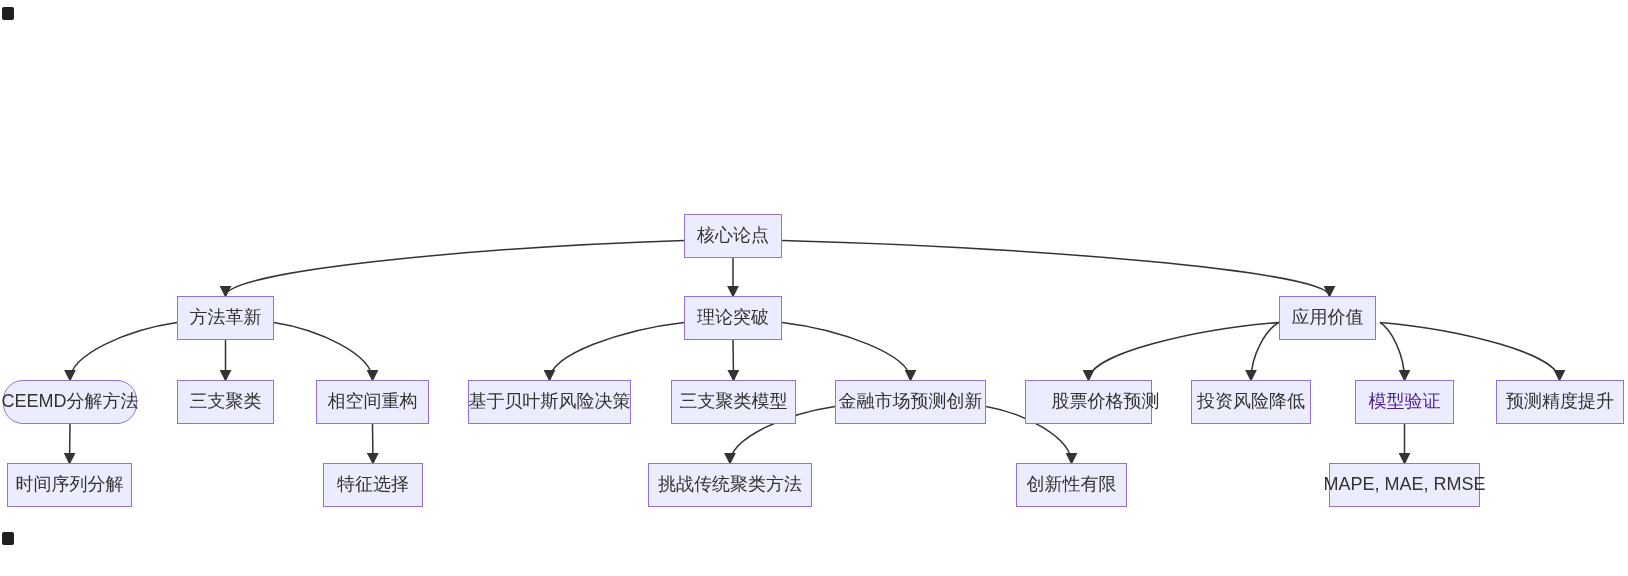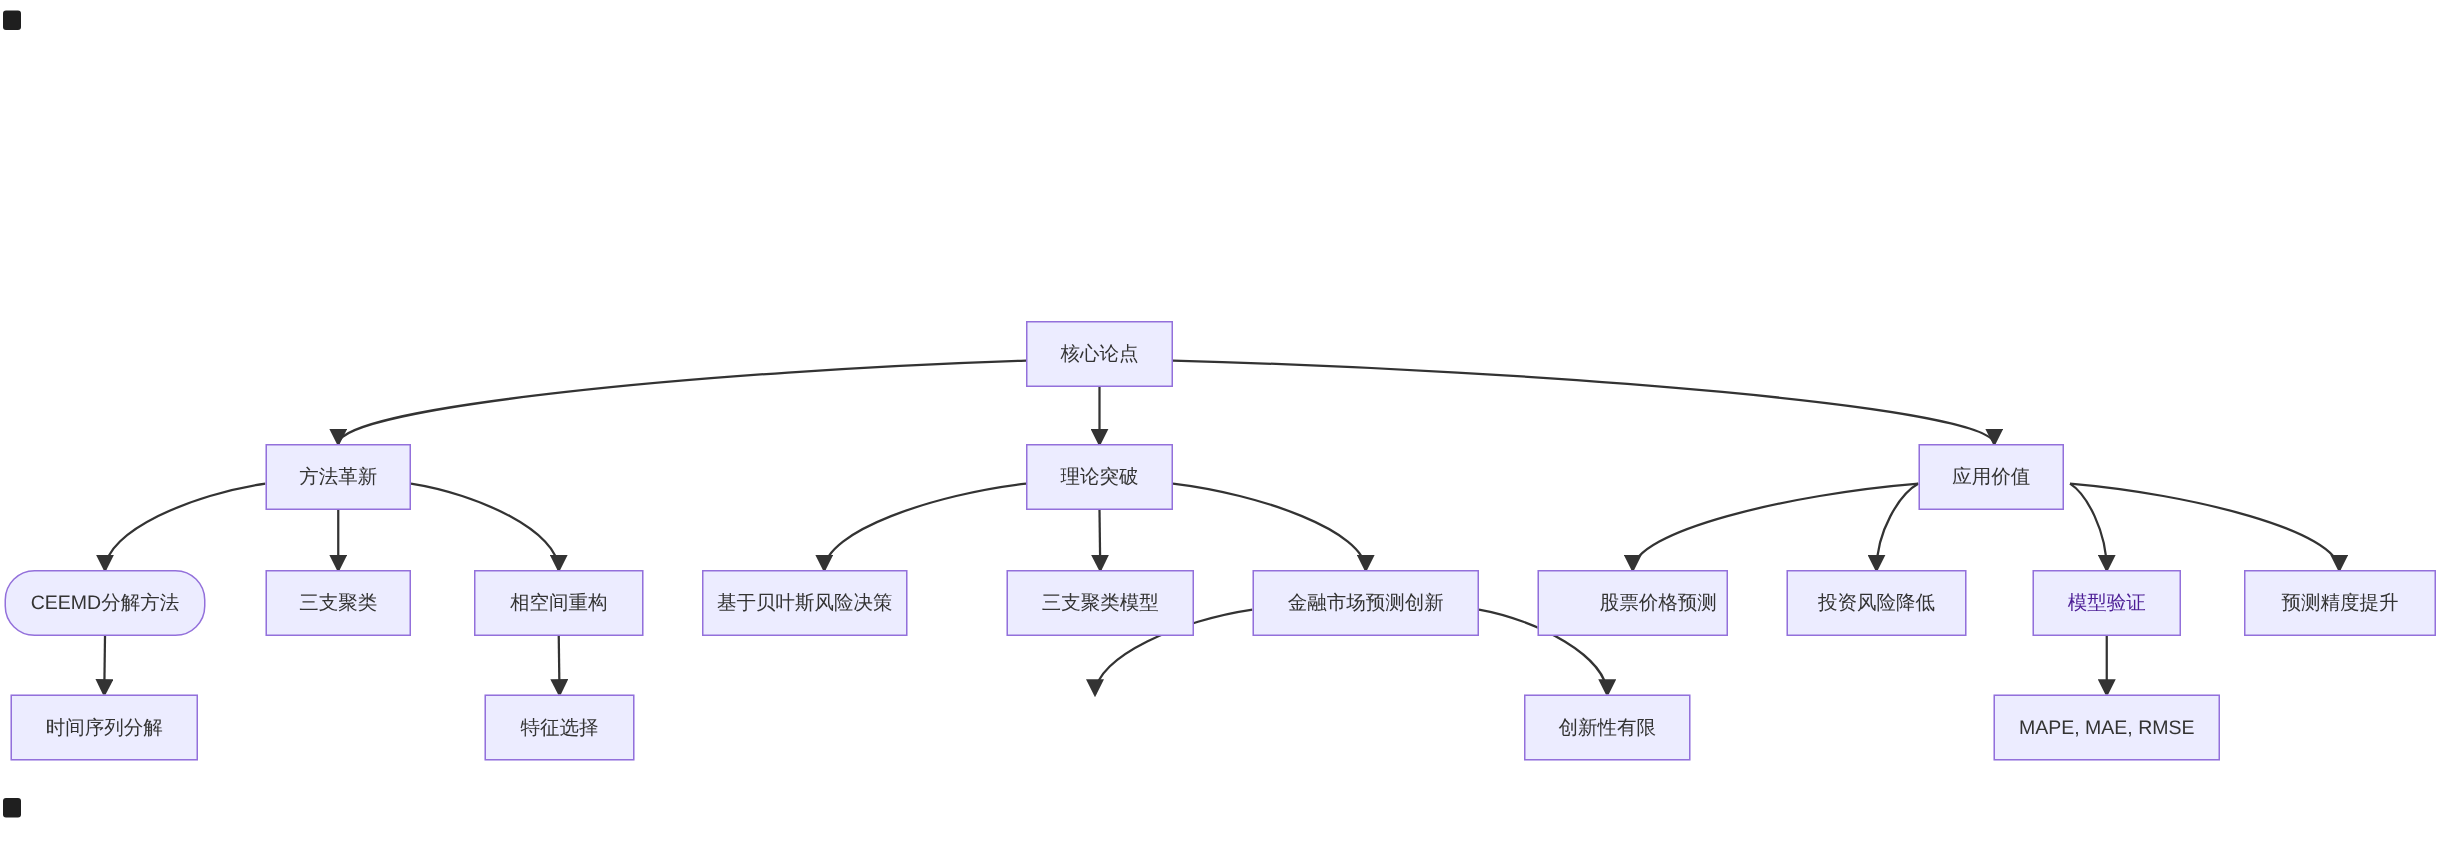--- a/index.html
+++ b/index.html
@@ -20,21 +20,21 @@
     left: 0;
     top: 0;
     pointer-events: none;
   }
   .node {
     position: absolute;
     box-sizing: border-box;
     background: #ECECFF;
     border: 1px solid #9370DB;
     color: #333333;
-    font-size: 13px;
+    font-size: 18px;
     display: flex;
     align-items: center;
     justify-content: center;
     text-align: center;
     white-space: nowrap;
     line-height: 1.2;
   }
   .artifact {
     position: absolute;
     background: #1f1f1f;
@@ -70,26 +70,27 @@
       <path d="M 1380 322.4 C 1460.775 329.31199999999995, 1559.5 354.08, 1559.5 380" fill="none" stroke="#333333" stroke-width="1.5" marker-end="url(#arrow)"></path>
       <path d="M 1404.5 424 L 1404.5 463" fill="none" stroke="#333333" stroke-width="1.5" marker-end="url(#arrow)"></path>
     </svg>
 <div class="node" style="left: 684px; top: 214px; width: 98px; height: 44px; background: rgb(236, 236, 255); border-color: rgb(147, 112, 219); color: rgb(51, 51, 51);">核心论点</div>
     <div class="node" style="left: 684px; top: 296px; width: 98px; height: 44px; background: rgb(236, 236, 255); border-color: rgb(147, 112, 219); color: rgb(51, 51, 51);">理论突破</div>
     <div class="node" style="left: 177px; top: 296px; width: 97px; height: 44px; background: rgb(236, 236, 255); border-color: rgb(147, 112, 219); color: rgb(51, 51, 51);">方法革新</div>
     <div class="node" style="left: 1279px; top: 296px; width: 97px; height: 44px; background: rgb(236, 236, 255); border-color: rgb(147, 112, 219); color: rgb(51, 51, 51);">应用价值</div>
     <div class="node" style="left: 3px; top: 380px; width: 134px; height: 44px; background: rgb(236, 236, 255); border-color: rgb(147, 112, 219); color: rgb(51, 51, 51); border-radius: 20px;">CEEMD分解方法</div>
     <div class="node" style="left: 177px; top: 380px; width: 97px; height: 44px; background: rgb(236, 236, 255); border-color: rgb(147, 112, 219); color: rgb(51, 51, 51);">三支聚类</div>
     <div class="node" style="left: 316px; top: 380px; width: 113px; height: 44px; background: rgb(236, 236, 255); border-color: rgb(147, 112, 219); color: rgb(51, 51, 51);">相空间重构</div>
-    <div class="node" style="left: 468px; top: 380px; width: 137px; height: 44px; background: rgb(236, 236, 255); border-color: rgb(147, 112, 219); color: rgb(51, 51, 51);">基于贝叶斯风险决策</div>
+    <div class="node" style="left: 468px; top: 380px; width: 163px; height: 44px; background: rgb(236, 236, 255); border-color: rgb(147, 112, 219); color: rgb(51, 51, 51);">基于贝叶斯风险决策</div>
     <div class="node" style="left: 671px; top: 380px; width: 125px; height: 44px; background: rgb(236, 236, 255); border-color: rgb(147, 112, 219); color: rgb(51, 51, 51);">三支聚类模型</div>
     <div class="node" style="left: 835px; top: 380px; width: 151px; height: 44px; background: rgb(236, 236, 255); border-color: rgb(147, 112, 219); color: rgb(51, 51, 51);">金融市场预测创新</div>
     <div class="node" style="left: 1025px; top: 380px; width: 127px; height: 44px; background: rgb(236, 236, 255); border-color: rgb(147, 112, 219); color: rgb(51, 51, 51); padding-left: 34px;">股票价格预测</div>
     <div class="node" style="left: 1191px; top: 380px; width: 120px; height: 44px; background: rgb(236, 236, 255); border-color: rgb(147, 112, 219); color: rgb(51, 51, 51);">投资风险降低</div>
     <div class="node" style="left: 1355px; top: 380px; width: 99px; height: 44px; background: rgb(236, 236, 255); border-color: rgb(147, 112, 219); color: #4c1d95;">模型验证</div>
     <div class="node" style="left: 1496px; top: 380px; width: 128px; height: 44px; background: rgb(236, 236, 255); border-color: rgb(147, 112, 219); color: rgb(51, 51, 51);">预测精度提升</div>
     <div class="node" style="left: 7px; top: 463px; width: 125px; height: 44px; background: rgb(236, 236, 255); border-color: rgb(147, 112, 219); color: rgb(51, 51, 51);">时间序列分解</div>
     <div class="node" style="left: 323px; top: 463px; width: 100px; height: 44px; background: rgb(236, 236, 255); border-color: rgb(147, 112, 219); color: rgb(51, 51, 51);">特征选择</div>
+    <div class="node" style="left: 648px; top: 463px; width: 164px; height: 44px; background: rgb(236, 236, 255); border-color: rgb(147, 112, 219); color: rgb(51, 51, 51);">挑战传统聚类方法</div>
     <div class="node" style="left: 1016px; top: 463px; width: 111px; height: 44px; background: rgb(236, 236, 255); border-color: rgb(147, 112, 219); color: rgb(51, 51, 51);">创新性有限</div>
     <div class="node" style="left: 1329px; top: 463px; width: 151px; height: 44px; background: rgb(236, 236, 255); border-color: rgb(147, 112, 219); color: rgb(51, 51, 51);">MAPE, MAE, RMSE</div>
     <div class="artifact" style="left: 2px; top: 7px; width: 12px; height: 13px;"></div>
     <div class="artifact" style="left: 2px; top: 532px; width: 12px; height: 13px;"></div>
   </div>
 
 </body></html>

